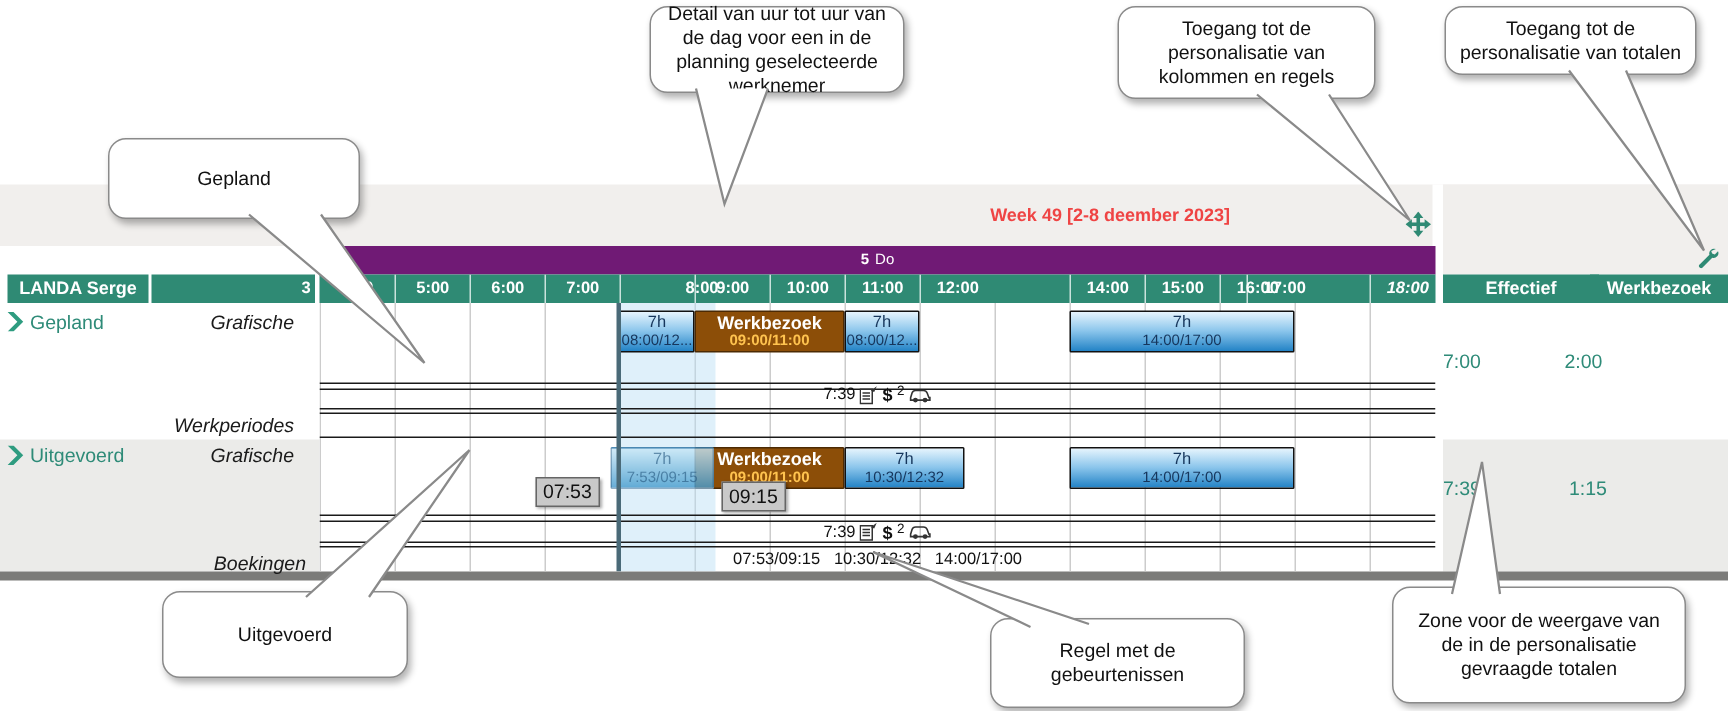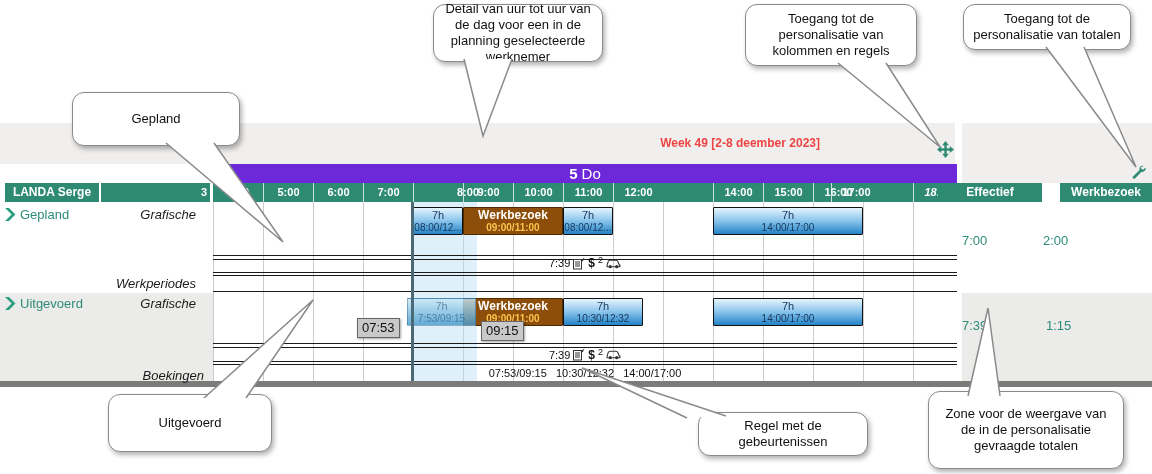--- a/index.html
+++ b/index.html
@@ -9,33 +9,33 @@
   
   .gray-band{left:0;top:123px;width:1152px;height:41px;background:#f1efed}
   .totals-gray-top{left:962px;top:123px;width:190px;height:60px;background:#f1efed}
   .gap-strip{left:955px;top:123px;width:7px;height:79px;background:#fff}
   .uitg-gray-left{left:0;top:293px;width:213px;height:88px;background:#ebebe9}
   .uitg-gray-right{left:962px;top:293px;width:190px;height:88px;background:#ebebe9}
   .thick-bar{left:0;top:381px;width:1152px;height:6px;background:#7b7b79}
   
   .week-title{left:460px;top:136px;width:360px;text-align:right;color:#ef4444;
               font-weight:bold;font-size:12px}
-  .daybar{left:213px;top:164px;width:744px;height:19px;background:#6d28d9;color:#fff;
-          font-size:15px;line-height:19px;text-align:center}
+  .daybar{left:213px;top:164px;width:744px;height:19px;background:#701a75;color:#fff;
+          font-size:10px;line-height:19px;text-align:center}
   .daybar b{margin-right:4px}
   .th{background:#2f8a74;color:#fff;font-weight:bold;font-size:12px;line-height:19px;
       text-align:center;height:19px;top:183px}
   #th-employee{left:5px;width:94px}
   #th-blank{left:101px;width:109px}
   #grid-header{left:213px;top:183px;width:744px;height:19px;background:#2f8a74;overflow:hidden}
   .hour{position:absolute;top:0;width:50px;text-align:center;font-size:11px;font-weight:bold;
         color:#fff;line-height:19px;border-left:1px solid rgba(255,255,255,.75);box-sizing:border-box}
   .hour.first{border-left:none}
   .partial-hour{left:201px;top:183px;color:#fff;font-size:11px;font-weight:bold;line-height:19px;z-index:3}
-  #th-eff{left:938px;width:104px}
+  #th-eff{left:962px;width:104px}
   #th-visit{left:1060px;width:92px}
   
   #grid{left:213px;top:202px;width:744px;height:179px;overflow:hidden}
   .vline{position:absolute;top:0;height:179px;width:1px;background:#ccc}
   .hline{position:absolute;left:0;width:744px;height:1px;background:#1a1a1a}
   .highlight-band{position:absolute;left:200px;top:0;width:64px;height:179px;
                   background:rgba(185,222,243,.45)}
   .cursor-line{position:absolute;left:198px;top:0;width:3px;height:179px;background:#4a6a78;z-index:9}
   .rowtext{position:absolute;left:0;width:744px;text-align:center;font-size:11px;color:#111;
            white-space:pre;z-index:5}
@@ -253,21 +253,21 @@
 <div class="tval" style="left:962px;top:233px">7:00</div>
 <div class="tval" style="left:1043px;top:233px">2:00</div>
 <div class="tval" style="left:962px;top:318px">7:39</div>
 <div class="tval" style="left:1046px;top:318px">1:15</div>
 
 <div class="callout" style="left:72px;top:92px;width:168px;height:54px">Gepland</div>
 <div class="callout" style="left:433px;top:4px;width:170px;height:58px">Detail van uur tot uur van de dag voor een in de planning geselecteerde werknemer</div>
 <div class="callout" style="left:745px;top:4px;width:172px;height:62px">Toegang tot de personalisatie van kolommen en regels</div>
 <div class="callout" style="left:963px;top:4px;width:168px;height:46px">Toegang tot de personalisatie van totalen</div>
 <div class="callout" style="left:108px;top:394px;width:164px;height:58px">Uitgevoerd</div>
-<div class="callout" style="left:698px;top:412px;width:170px;height:44px">Regel met de gebeurtenissen</div>
+<div class="callout" style="left:660px;top:412px;width:170px;height:60px">Regel met de gebeurtenissen</div>
 <div class="callout" style="left:928px;top:391px;width:196px;height:78px">Zone voor de weergave van de in de personalisatie gevraagde totalen</div>
 
 <svg class="abs" id="tails" width="1152" height="474">
   <path d="M166,143 L283,242 L214,143" fill="#fff" stroke="#8a8a8a" stroke-width="1.5"></path>
   <path d="M464,59 L483,136 L512,59" fill="#fff" stroke="#8a8a8a" stroke-width="1.5"></path>
   <path d="M838,63 L940,147 L886,63" fill="#fff" stroke="#8a8a8a" stroke-width="1.5"></path>
   <path d="M1046,47 L1136,167 L1084,47" fill="#fff" stroke="#8a8a8a" stroke-width="1.5"></path>
   <path d="M204,398 L313,300 L246,398" fill="#fff" stroke="#8a8a8a" stroke-width="1.5"></path>
   <path d="M687,418 L582,368 L726,416" fill="#fff" stroke="#8a8a8a" stroke-width="1.5"></path>
   <path d="M968,396 L988,308 L1000,396" fill="#fff" stroke="#8a8a8a" stroke-width="1.5"></path>

